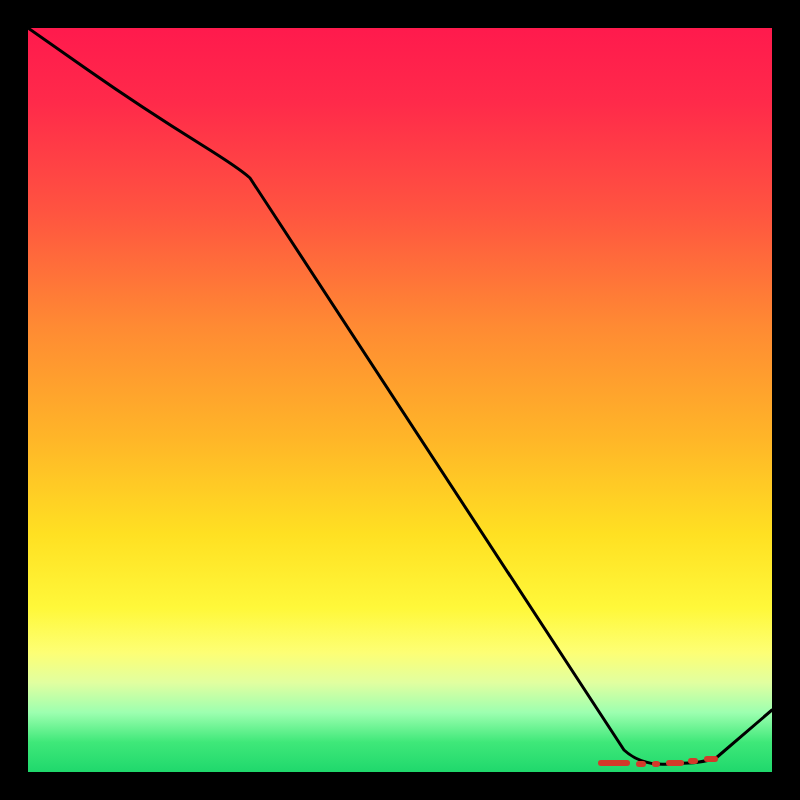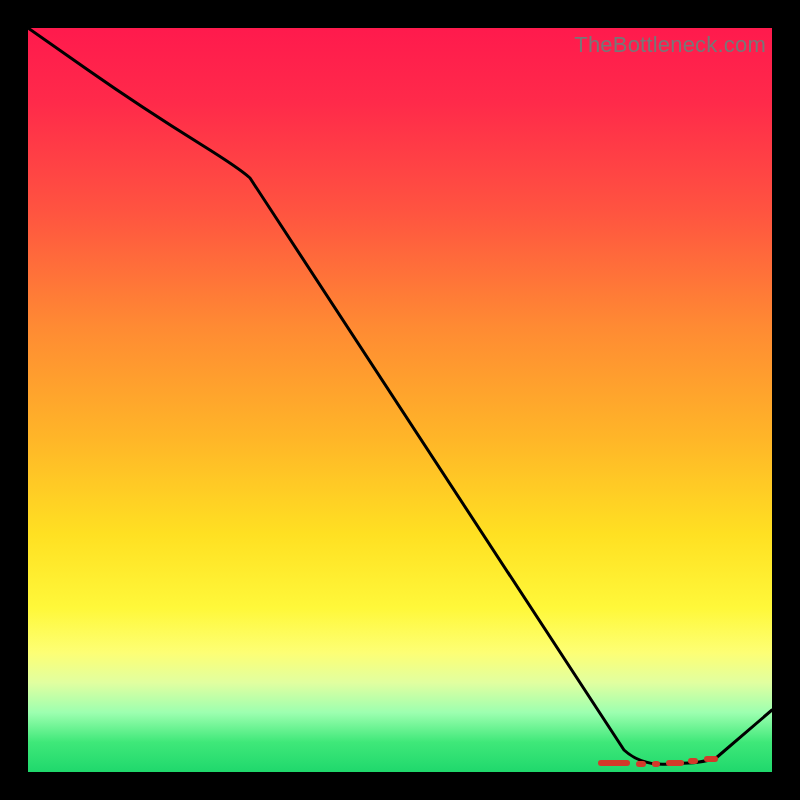--- a/index.html
+++ b/index.html
@@ -61,21 +61,20 @@
     background: #d33a2a;
     border-radius: 3px;
   }
 </style>
 </head>
 <body>
 
 <div class="frame">
   <div class="plot">
 
-    <div class="watermark">TheBottleneck.com</div>
 
     <svg class="curve" viewBox="0 0 744 744" preserveAspectRatio="none">
       <path d="M 0 0
                L 60 42
                C 160 112, 200 130, 222 150
                L 596 722
                C 610 735, 625 737, 640 736
                C 660 735, 675 735, 688 730
                L 744 682" fill="none" stroke="#000" stroke-width="3" stroke-linecap="round" stroke-linejoin="round"></path>
     </svg>

